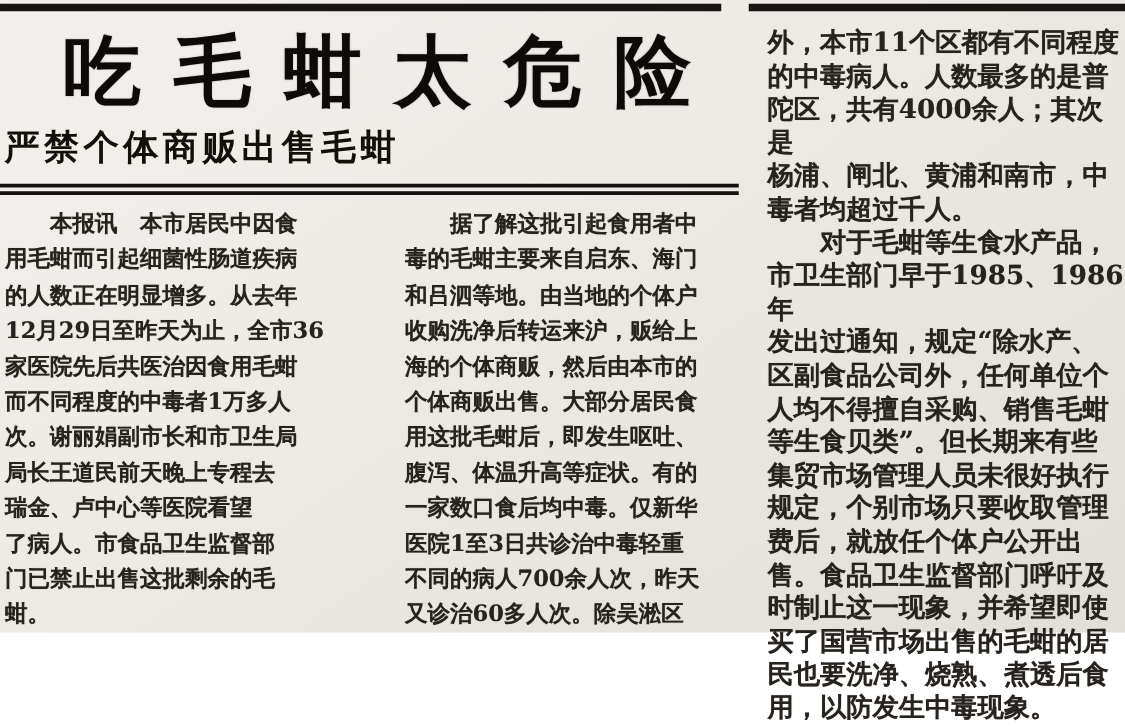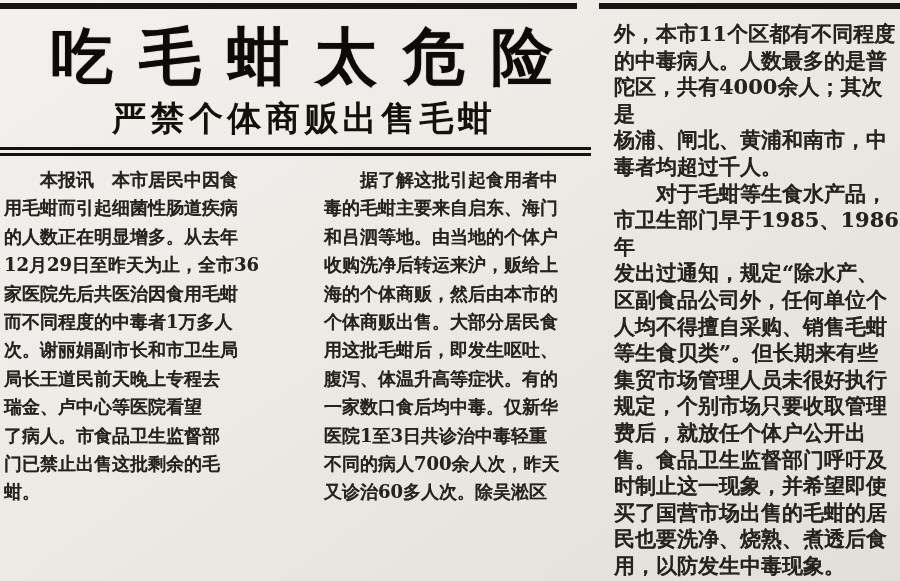--- a/index.html
+++ b/index.html
@@ -6,21 +6,21 @@
     margin: 0;
     padding: 0;
     width: 900px;
     height: 581px;
     overflow: hidden;
     font-family: "DejaVu Serif", serif;
   }
   .page {
     position: relative;
     width: 900px;
-    height: 581px;
+    height: 506px;
     background: linear-gradient(145deg, #f3f1ed 0%, #edeae6 45%, #e2dfdb 100%);
     box-sizing: border-box;
   }
   
   .top-rule-left {
     position: absolute; top: 3px; left: 0;
     width: 577px; height: 6px;
     background: #171412;
   }
   .top-rule-right {
@@ -55,23 +55,23 @@
     font-size: 32px;
     line-height: 38px;
     font-weight: bold;
     letter-spacing: 0.24em;
     text-indent: 0.24em;
     color: #1d1a17;
     white-space: nowrap;
   }
   .subhead2 {
     margin-top: 5px;
-    text-align: center;
+    text-align: left;
     font-family: "DejaVu Sans", sans-serif;
-    font-size: 34px;
+    font-size: 28px;
     line-height: 40px;
     font-weight: bold;
     letter-spacing: 0.13em;
     text-indent: 0.13em;
     color: #121009;
     white-space: nowrap;
   }
   .double-rule {
     margin-top: 9px;
     width: 591px;

